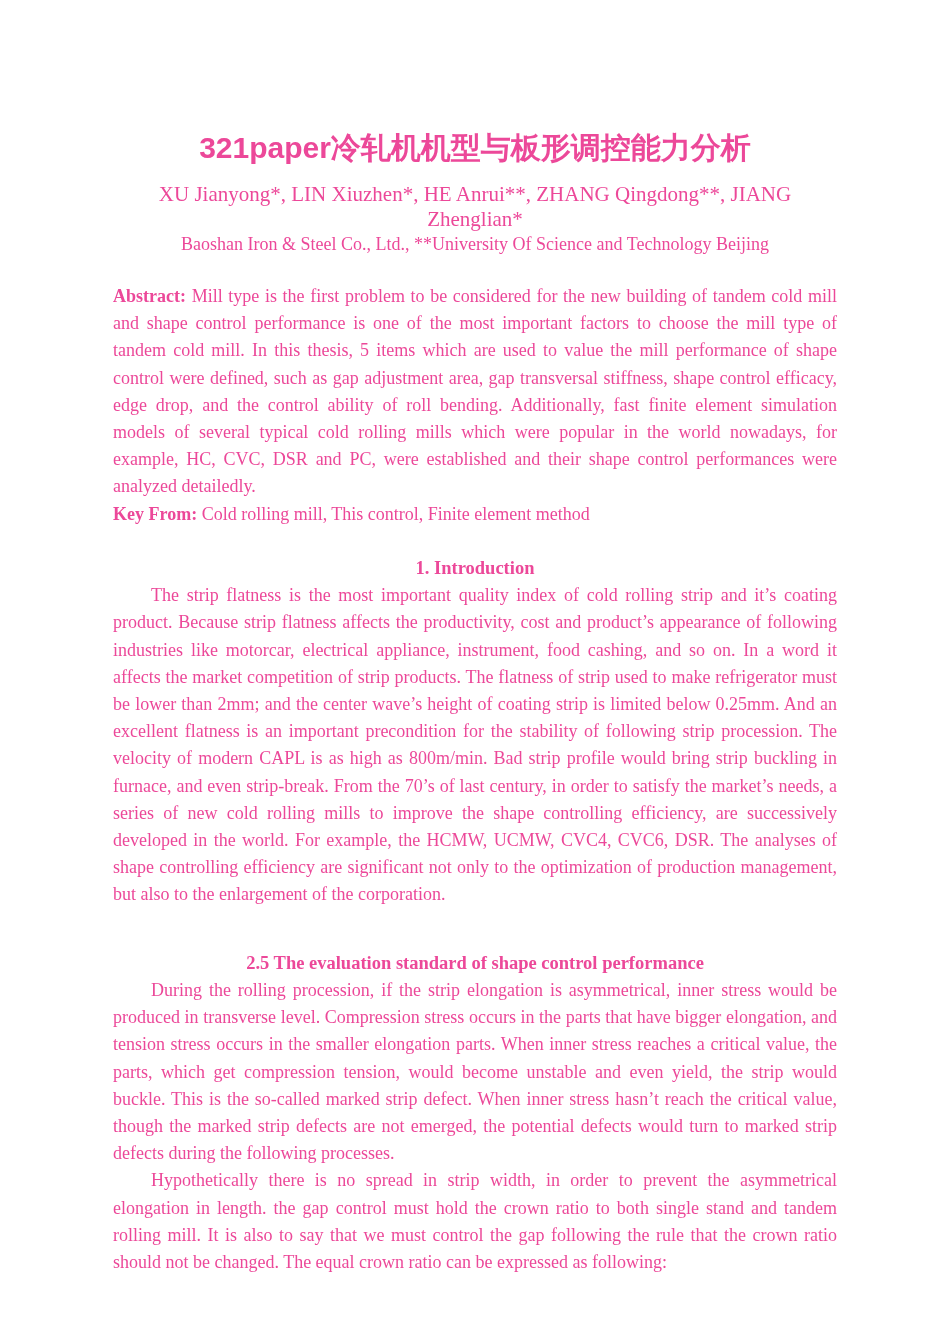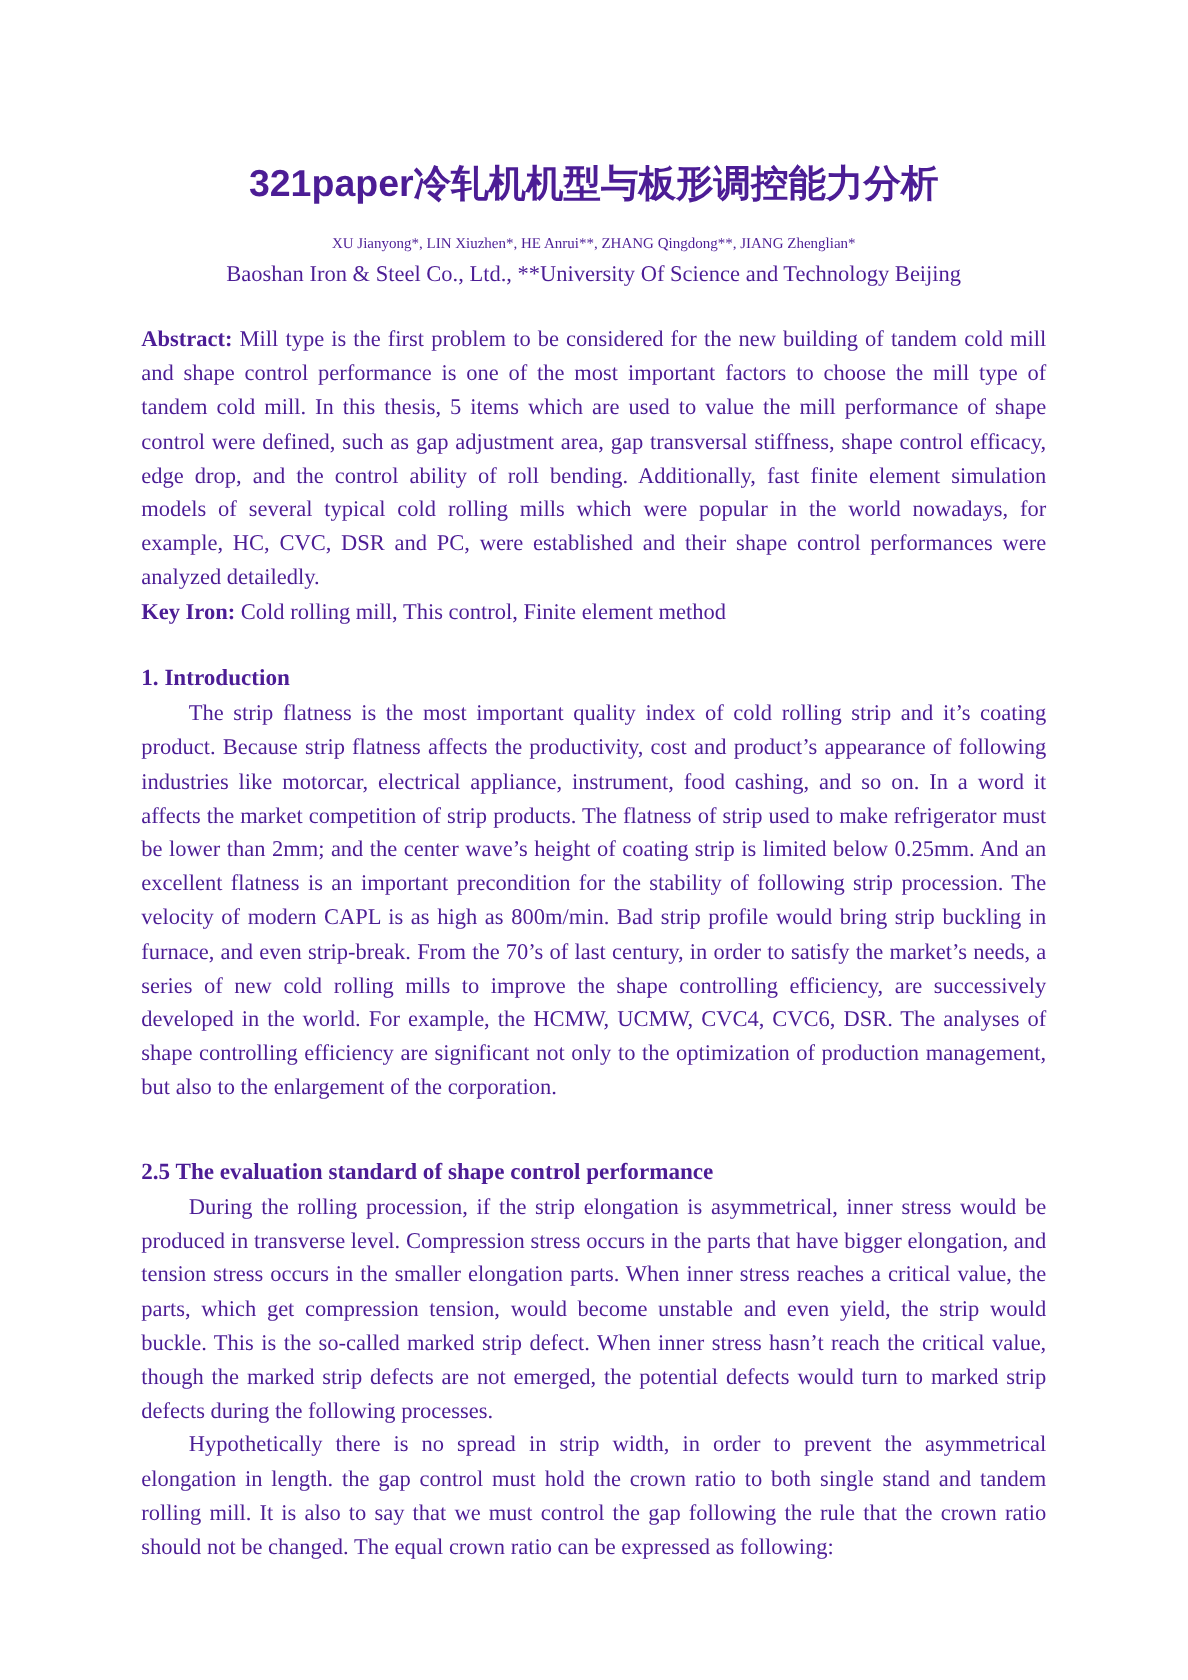--- a/index.html
+++ b/index.html
@@ -8,35 +8,35 @@
     background: #ffffff;
   }
   .page {
     position: relative;
     width: 950px;
     height: 1344px;
     background: #ffffff;
     box-sizing: border-box;
     padding: 128px 113px 0 113px;
     font-family: "Liberation Serif", "DejaVu Serif", serif;
-    color: #4c1d95;
+    color: #ec4899;
     overflow: hidden;
   }
   .doc-title {
     text-align: center;
     font-family: "Liberation Sans", "DejaVu Sans", sans-serif;
     font-weight: bold;
     font-size: 30px;
     line-height: 40px;
     letter-spacing: 0px;
     margin: 0 0 14px 0;
   }
   .authors {
     text-align: center;
-    font-size: 12px;
+    font-size: 21px;
     line-height: 25px;
     margin: 0;
   }
   .affiliation {
     text-align: center;
     font-size: 18px;
     line-height: 25px;
     margin: 0 0 0 0;
   }
   .gap-after-affil { height: 26px; }
@@ -47,21 +47,21 @@
     text-justify: inter-word;
     margin: 0;
   }
   .body-text.indent { text-indent: 38px; }
   .label-bold { font-weight: bold; }
   .section-heading {
     font-size: 18.5px;
     line-height: 27.2px;
     font-weight: bold;
     margin: 0;
-    text-align: left;
+    text-align: center;
   }
   .blank-line { height: 27.2px; }
   .blank-line-sm { height: 14px; }
   .inline { display: inline; }
 </style>
 </head>
 <body>
 
 <div class="page">
 
@@ -70,21 +70,21 @@
   </h1>
 
   <div class="authors">XU Jianyong*, LIN Xiuzhen*, HE Anrui**, ZHANG Qingdong**, JIANG Zhenglian*</div>
 
   <div class="affiliation">Baoshan Iron &amp; Steel Co., Ltd., **University Of Science and Technology Beijing</div>
 
   <div class="gap-after-affil"></div>
 
   <p class="body-text"><span class="label-bold">Abstract:</span><span> Mill type is the first problem to be considered for the new building of tandem cold mill and shape control performance is one of the most important factors to choose the mill type of tandem cold mill. In this thesis, 5 items which are used to value the mill performance of shape control were defined, such as gap adjustment area, gap transversal stiffness, shape control efficacy, edge drop, and the control ability of roll bending. Additionally, fast finite element simulation models of several typical cold rolling mills which were popular in the world nowadays, for example, HC, CVC, DSR and PC, were established and their shape control performances were analyzed detailedly.</span></p>
 
-  <p class="body-text"><span class="label-bold">Key Iron:</span><span> Cold rolling mill, This control, Finite element method</span></p>
+  <p class="body-text"><span class="label-bold">Key From:</span><span> Cold rolling mill, This control, Finite element method</span></p>
 
   <div class="blank-line"></div>
 
   <h2 class="section-heading">1. Introduction</h2>
 
   <p class="body-text indent">The strip flatness is the most important quality index of cold rolling strip and it’s coating product. Because strip flatness affects the productivity, cost and product’s appearance of following industries like motorcar, electrical appliance, instrument, food cashing, and so on. In a word it affects the market competition of strip products. The flatness of strip used to make refrigerator must be lower than 2mm; and the center wave’s height of coating strip is limited below 0.25mm. And an excellent flatness is an important precondition for the stability of following strip procession. The velocity of modern CAPL is as high as 800m/min. Bad strip profile would bring strip buckling in furnace, and even strip-break. From the 70’s of last century, in order to satisfy the market’s needs, a series of new cold rolling mills to improve the shape controlling efficiency, are successively developed in the world. For example, the HCMW, UCMW, CVC4, CVC6, DSR. The analyses of shape controlling efficiency are significant not only to the optimization of production management, but also to the enlargement of the corporation.</p>
 
   <div class="blank-line"></div>
   <div class="blank-line-sm"></div>
 

